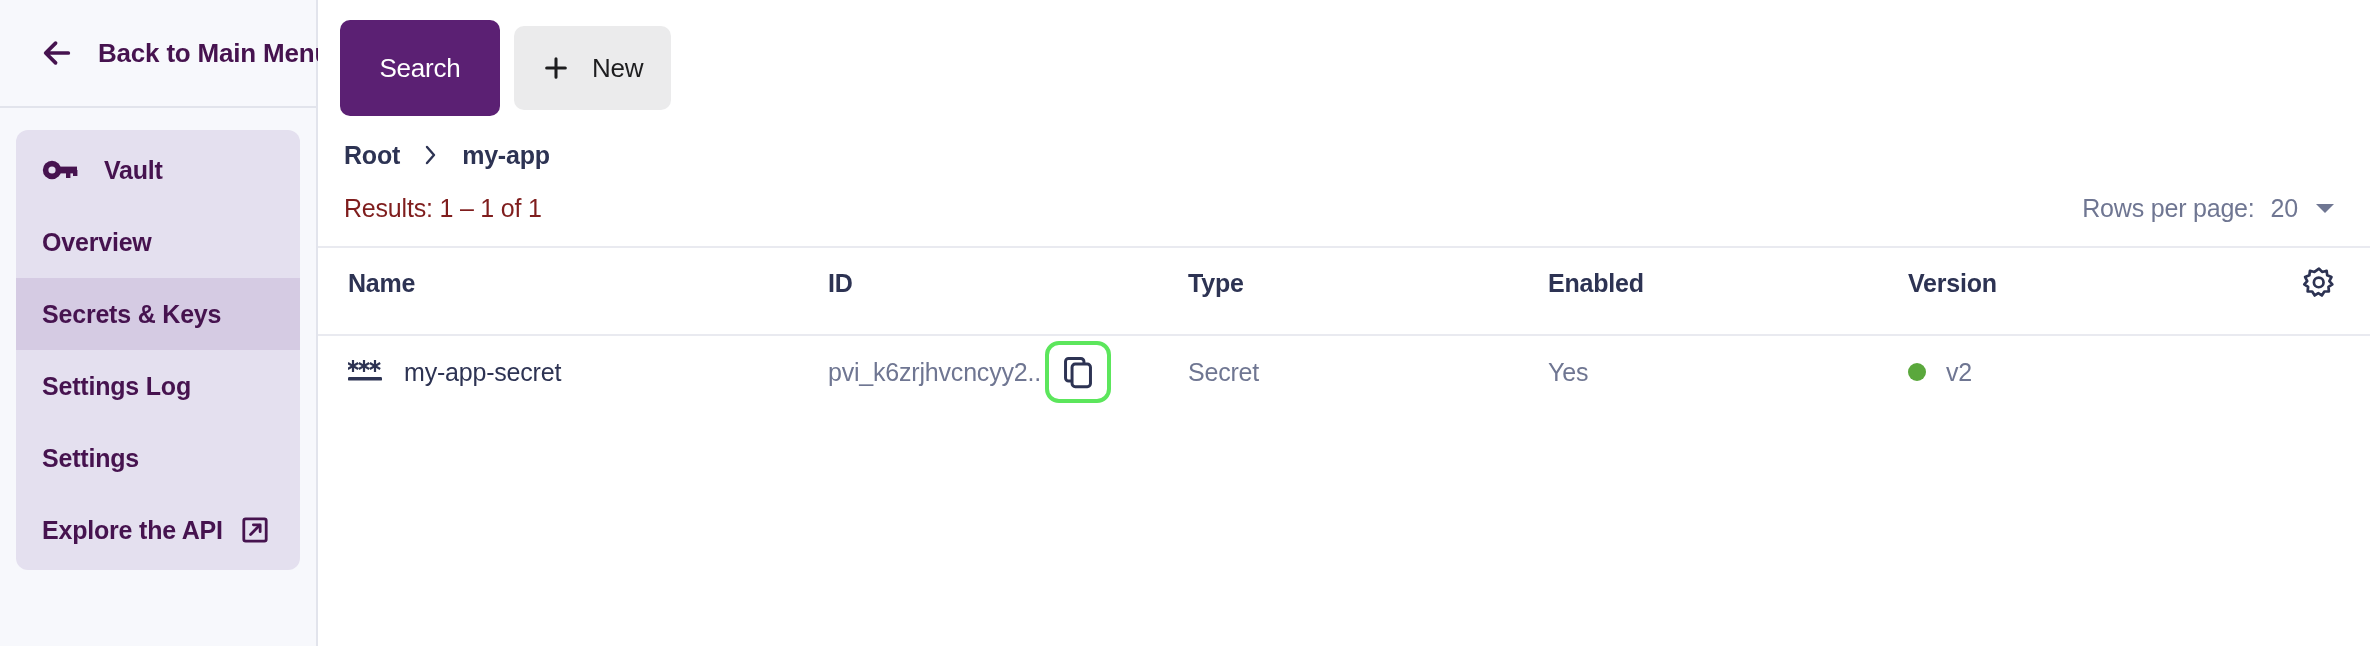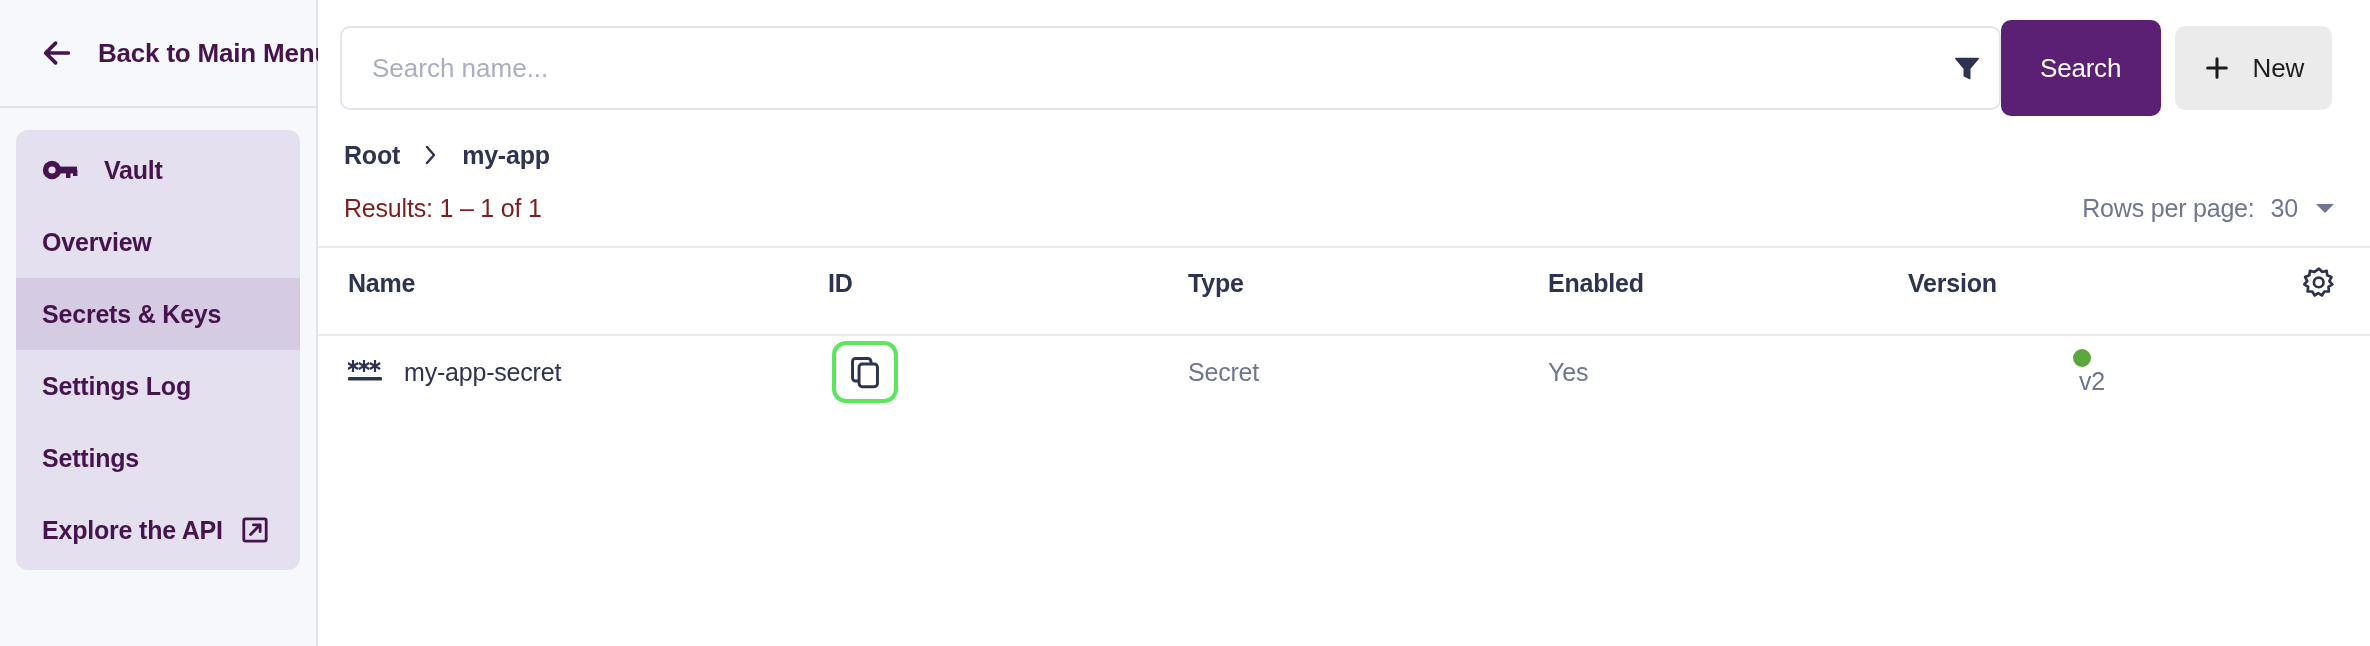--- a/index.html
+++ b/index.html
@@ -286,21 +286,21 @@
     border-radius: 14px;
     background: #ffffff;
     display: flex;
     align-items: center;
     justify-content: center;
     box-sizing: border-box;
     cursor: pointer;
   }
   .copy-icon { width: 34px; height: 34px; display: block; }
 
-  .version-cell { display: flex; align-items: center; flex-direction: column; }
+  .version-cell { display: flex; align-items: center; }
   .status-dot {
     width: 18px; height: 18px; border-radius: 50%;
     background: #5aa83c; margin-right: 20px; flex: 0 0 18px;
   }
 </style>
 </head>
 <body>
 
 <div class="app">
 
@@ -350,28 +350,20 @@
           <path d="M10.6 7.6 H16.4 V13.4" fill="none" stroke="#46134f" stroke-width="2.4" stroke-linecap="round" stroke-linejoin="round"></path>
         </svg>
       </div>
 
     </div>
   </div>
 
   <div class="main">
 
     <div class="toolbar">
-      <div class="search-wrap">
-        <input class="search-input" type="text" placeholder="Search name..." style="">
-        <div class="filter-btn">
-          <svg class="filter-icon" viewBox="0 0 24 24">
-            <path d="M3 4.4 H21 L14.2 12.4 V20.4 L9.8 18.2 V12.4 Z" fill="#2d3353" stroke="#2d3353" stroke-width="1.2" stroke-linejoin="round"></path>
-          </svg>
-        </div>
-      </div>
 
       <button class="search-btn">Search</button>
 
       <div class="new-btn">
         <svg class="plus-icon" viewBox="0 0 24 24">
           <path d="M12 4 V20 M4 12 H20" fill="none" stroke="#1d1d1f" stroke-width="2.6" stroke-linecap="round"></path>
         </svg>
         <span>New</span>
       </div>
     </div>
@@ -381,21 +373,21 @@
       <svg class="crumb-sep" viewBox="0 0 14 22">
         <path d="M3 3 L10 11 L3 19" fill="none" stroke="#2d3353" stroke-width="2.4" stroke-linecap="round" stroke-linejoin="round"></path>
       </svg>
       <span class="crumb">my-app</span>
     </div>
 
     <div class="results-row">
       <span class="results-text">Results: 1 – 1 of 1</span>
       <div class="rows-per-page">
         <span>Rows per page:</span>
-        <span class="rpp-value">30</span>
+        <span class="rpp-value">20</span>
         <svg class="caret" viewBox="0 0 22 14">
           <path d="M2 3 L11 12 L20 3 Z" fill="#6f7692"></path>
         </svg>
       </div>
     </div>
 
     <div class="table">
 
       <div class="trow thead">
         <div class="th col-name">Name</div>
@@ -430,20 +422,21 @@
                 <rect x="-1.1" y="-6" width="2.2" height="12" transform="rotate(60)"></rect>
                 <rect x="-1.1" y="-6" width="2.2" height="12" transform="rotate(120)"></rect>
               </g>
               <rect x="0" y="20" width="34" height="3.6" rx="1.2"></rect>
             </g>
           </svg>
           <span class="name-text">my-app-secret</span>
         </div>
 
         <div class="td col-id id-cell">
+          <span class="id-text">pvi_k6zrjhvcncyy2..</span>
           <div class="copy-btn" style="border-color: rgb(92, 230, 92);">
             <svg class="copy-icon" viewBox="0 0 24 24">
               <rect x="3.2" y="2.4" width="13" height="16" rx="2.2" fill="none" stroke="#2d3353" stroke-width="2.1"></rect>
               <rect x="7.8" y="6.4" width="13" height="16" rx="2.2" fill="#ffffff" stroke="#2d3353" stroke-width="2.1"></rect>
             </svg>
           </div>
         </div>
 
         <div class="td col-type">Secret</div>
         <div class="td col-enabled">Yes</div>

